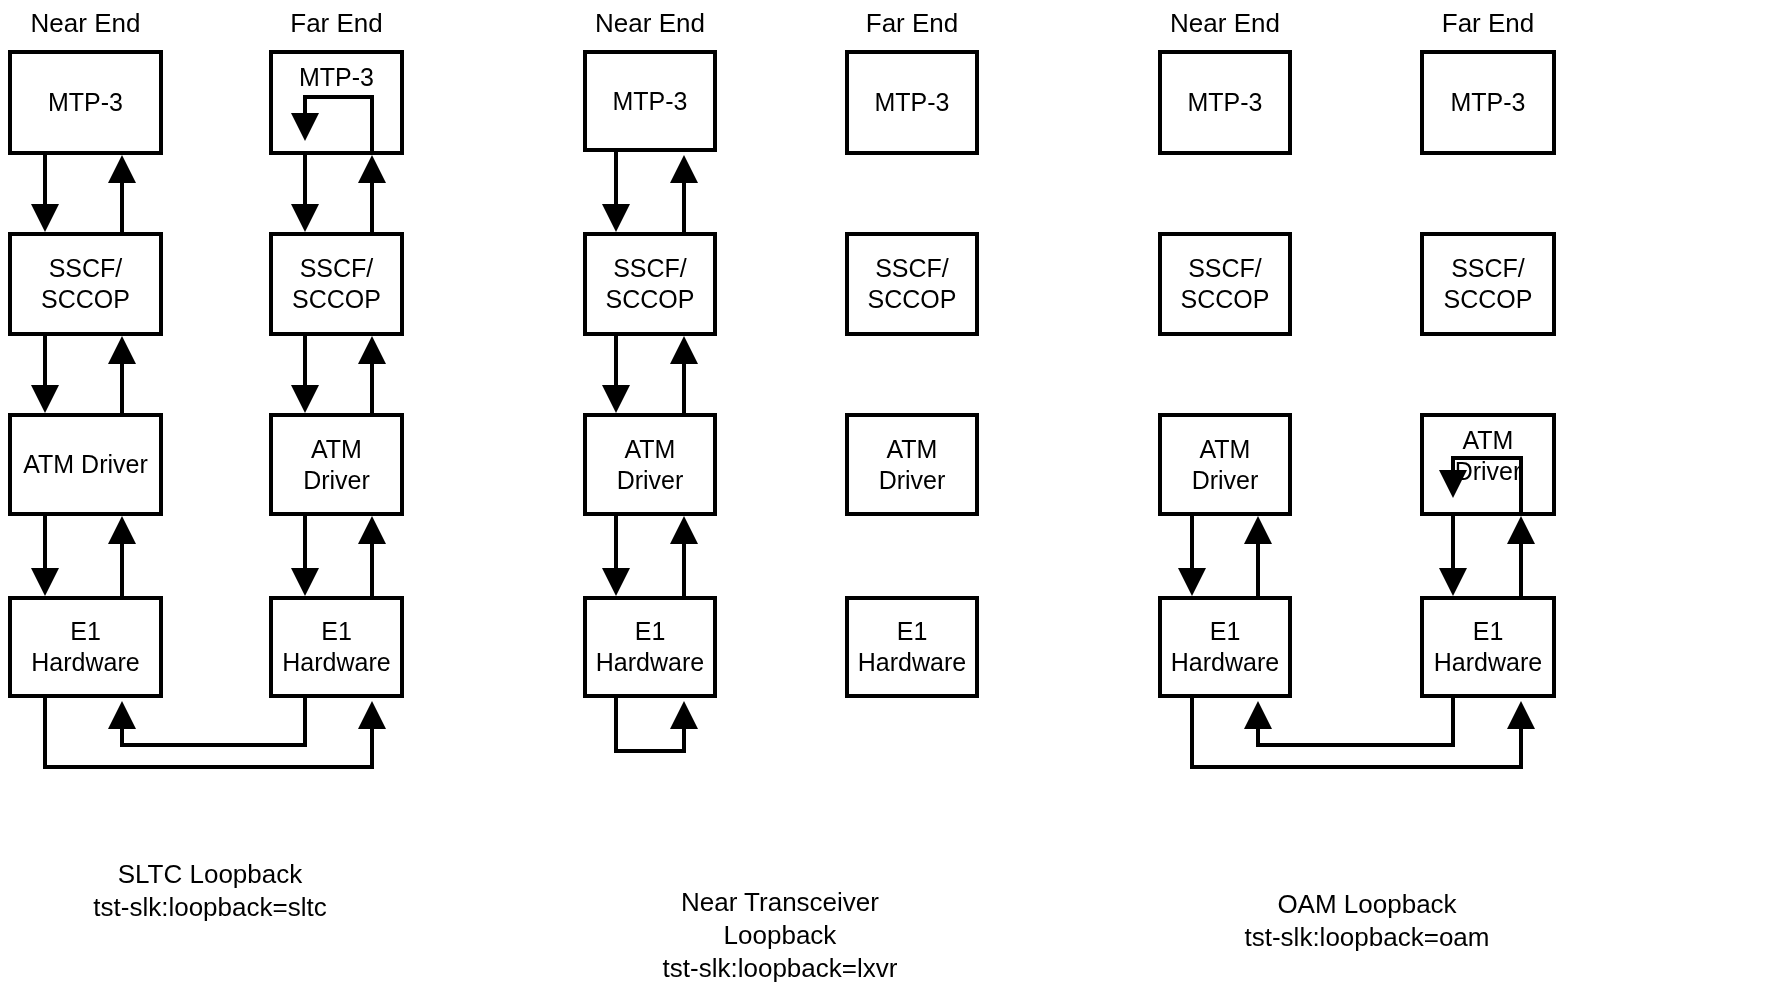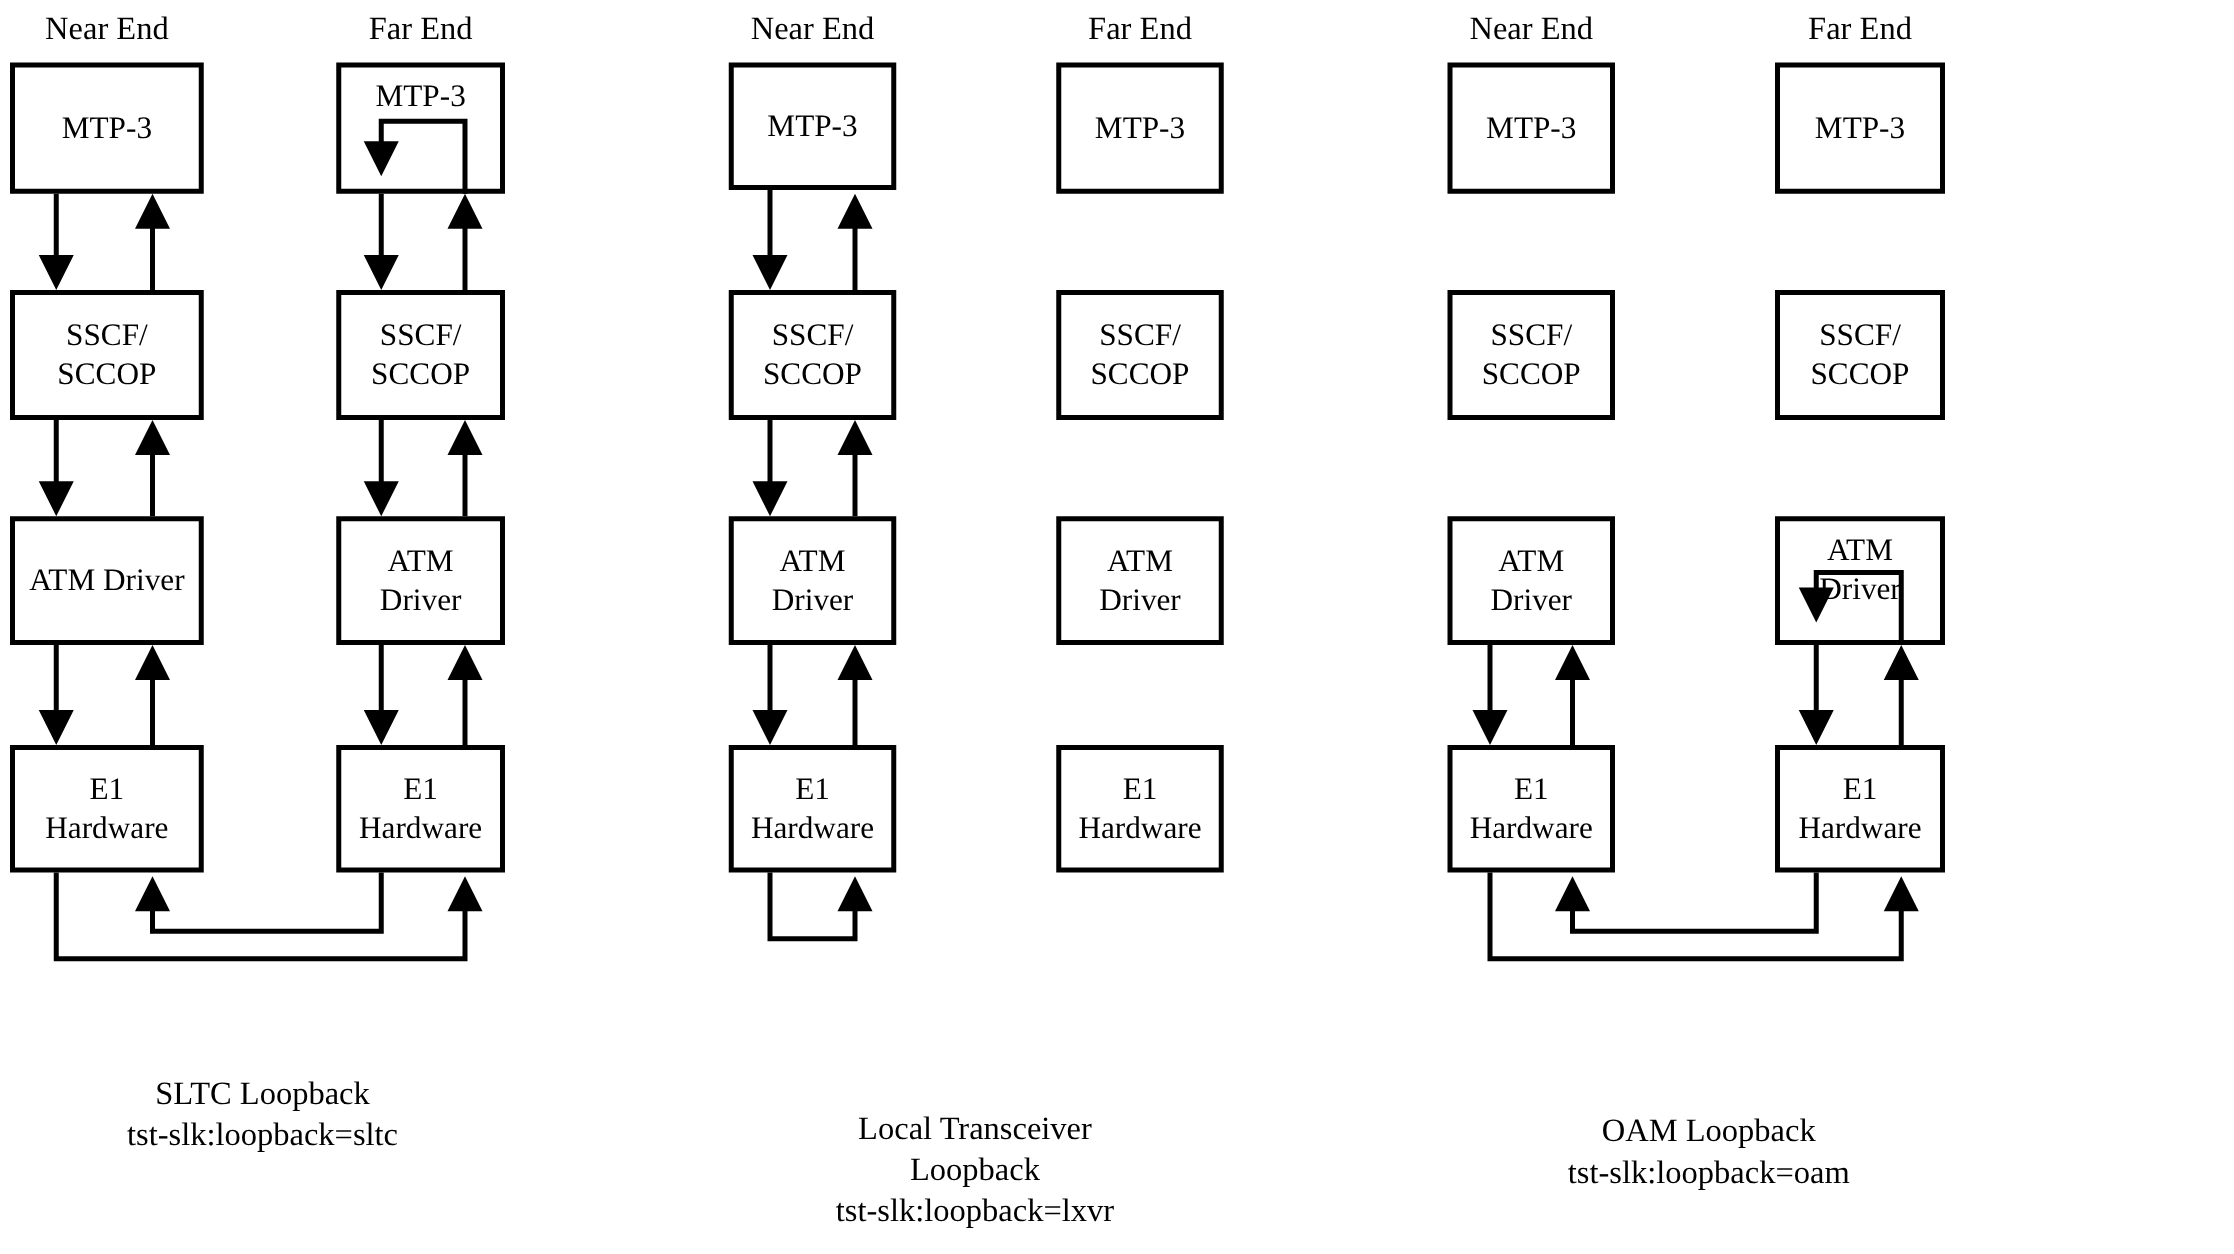--- a/index.html
+++ b/index.html
@@ -13,21 +13,20 @@
     height: 1003px;
     font-family: "Liberation Sans", sans-serif;
     color: #000000;
     overflow: hidden;
     position: relative;
   }
   #stage {
     position: relative;
     width: 1476px;
     height: 1003px;
-    font-family: Liberation Serif, serif;
   }
   .panel {
     position: absolute;
     top: 0;
     height: 1003px;
   }
   .col-header {
     position: absolute;
     text-align: center;
     font-size: 26px;
@@ -265,21 +264,21 @@
 SCCOP</span>
     </div>
     <div class="node" style="left:845px; top:413px; width:134px; height:103px;">
       <span class="node-label">ATM Driver</span>
     </div>
     <div class="node" style="left:845px; top:596px; width:134px; height:102px;">
       <span class="node-label">E1
 Hardware</span>
     </div>
 
-    <div class="caption" style="left:570px; top:886px; width:420px;">Local Transceiver
+    <div class="caption" style="left:570px; top:886px; width:420px;">Near Transceiver
 Loopback
 tst-slk:loopback=lxvr</div>
   </div>
 
   <div class="panel">
 
     <div class="col-header" style="left:1158px; top:8px; width:134px;">Near End</div>
     <div class="col-header" style="left:1420px; top:8px; width:136px;">Far End</div>
 
     <div class="node" style="left:1158px; top:50px; width:134px; height:105px;">

